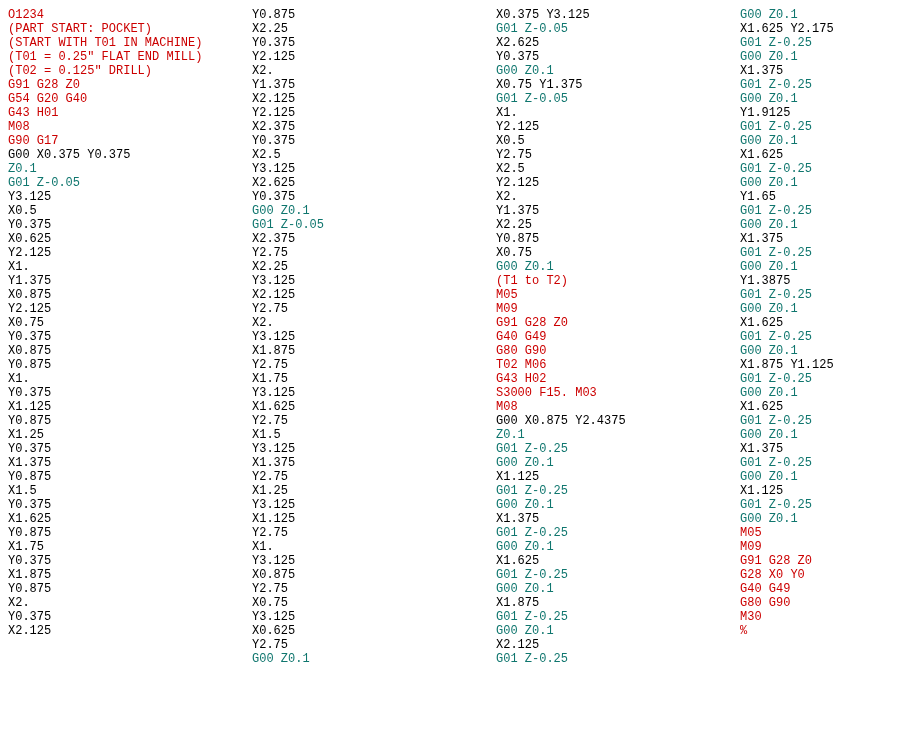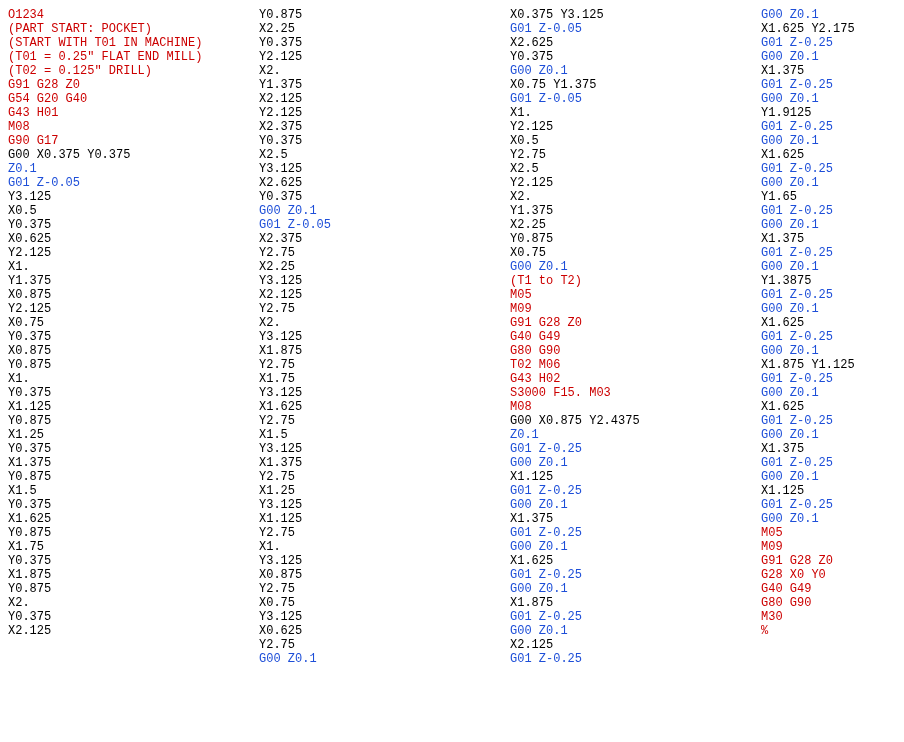--- a/index.html
+++ b/index.html
@@ -8,32 +8,32 @@
     font-family: "Courier New", monospace;
     font-size: 12px;
     line-height: 14px;
     background: #fff;
     color: #000;
     width: 904px;
     box-sizing: border-box;
   }
   .cols {
     display: flex;
-    gap: 7px;
+    gap: 0;
   }
   .col {
     flex: 0 0 auto;
   }
   .c1 { width: 244px; }
   .c2 { width: 244px; }
   .c3 { width: 244px; }
   .c4 { width: 160px; }
   .line { white-space: pre; }
   .red    { color: #cc0000; }
-  .purple { color: #1d4ed8; }
+  .purple { color: #0f766e; }
   .black  { color: #000; }
 </style>
 </head>
 <body>
 
 <div class="cols">
   <div class="col c1" id="col0">
       <div class="line red">O1234</div>
       <div class="line red">(PART START: POCKET)</div>
       <div class="line red">(START WITH T01 IN MACHINE)</div>

